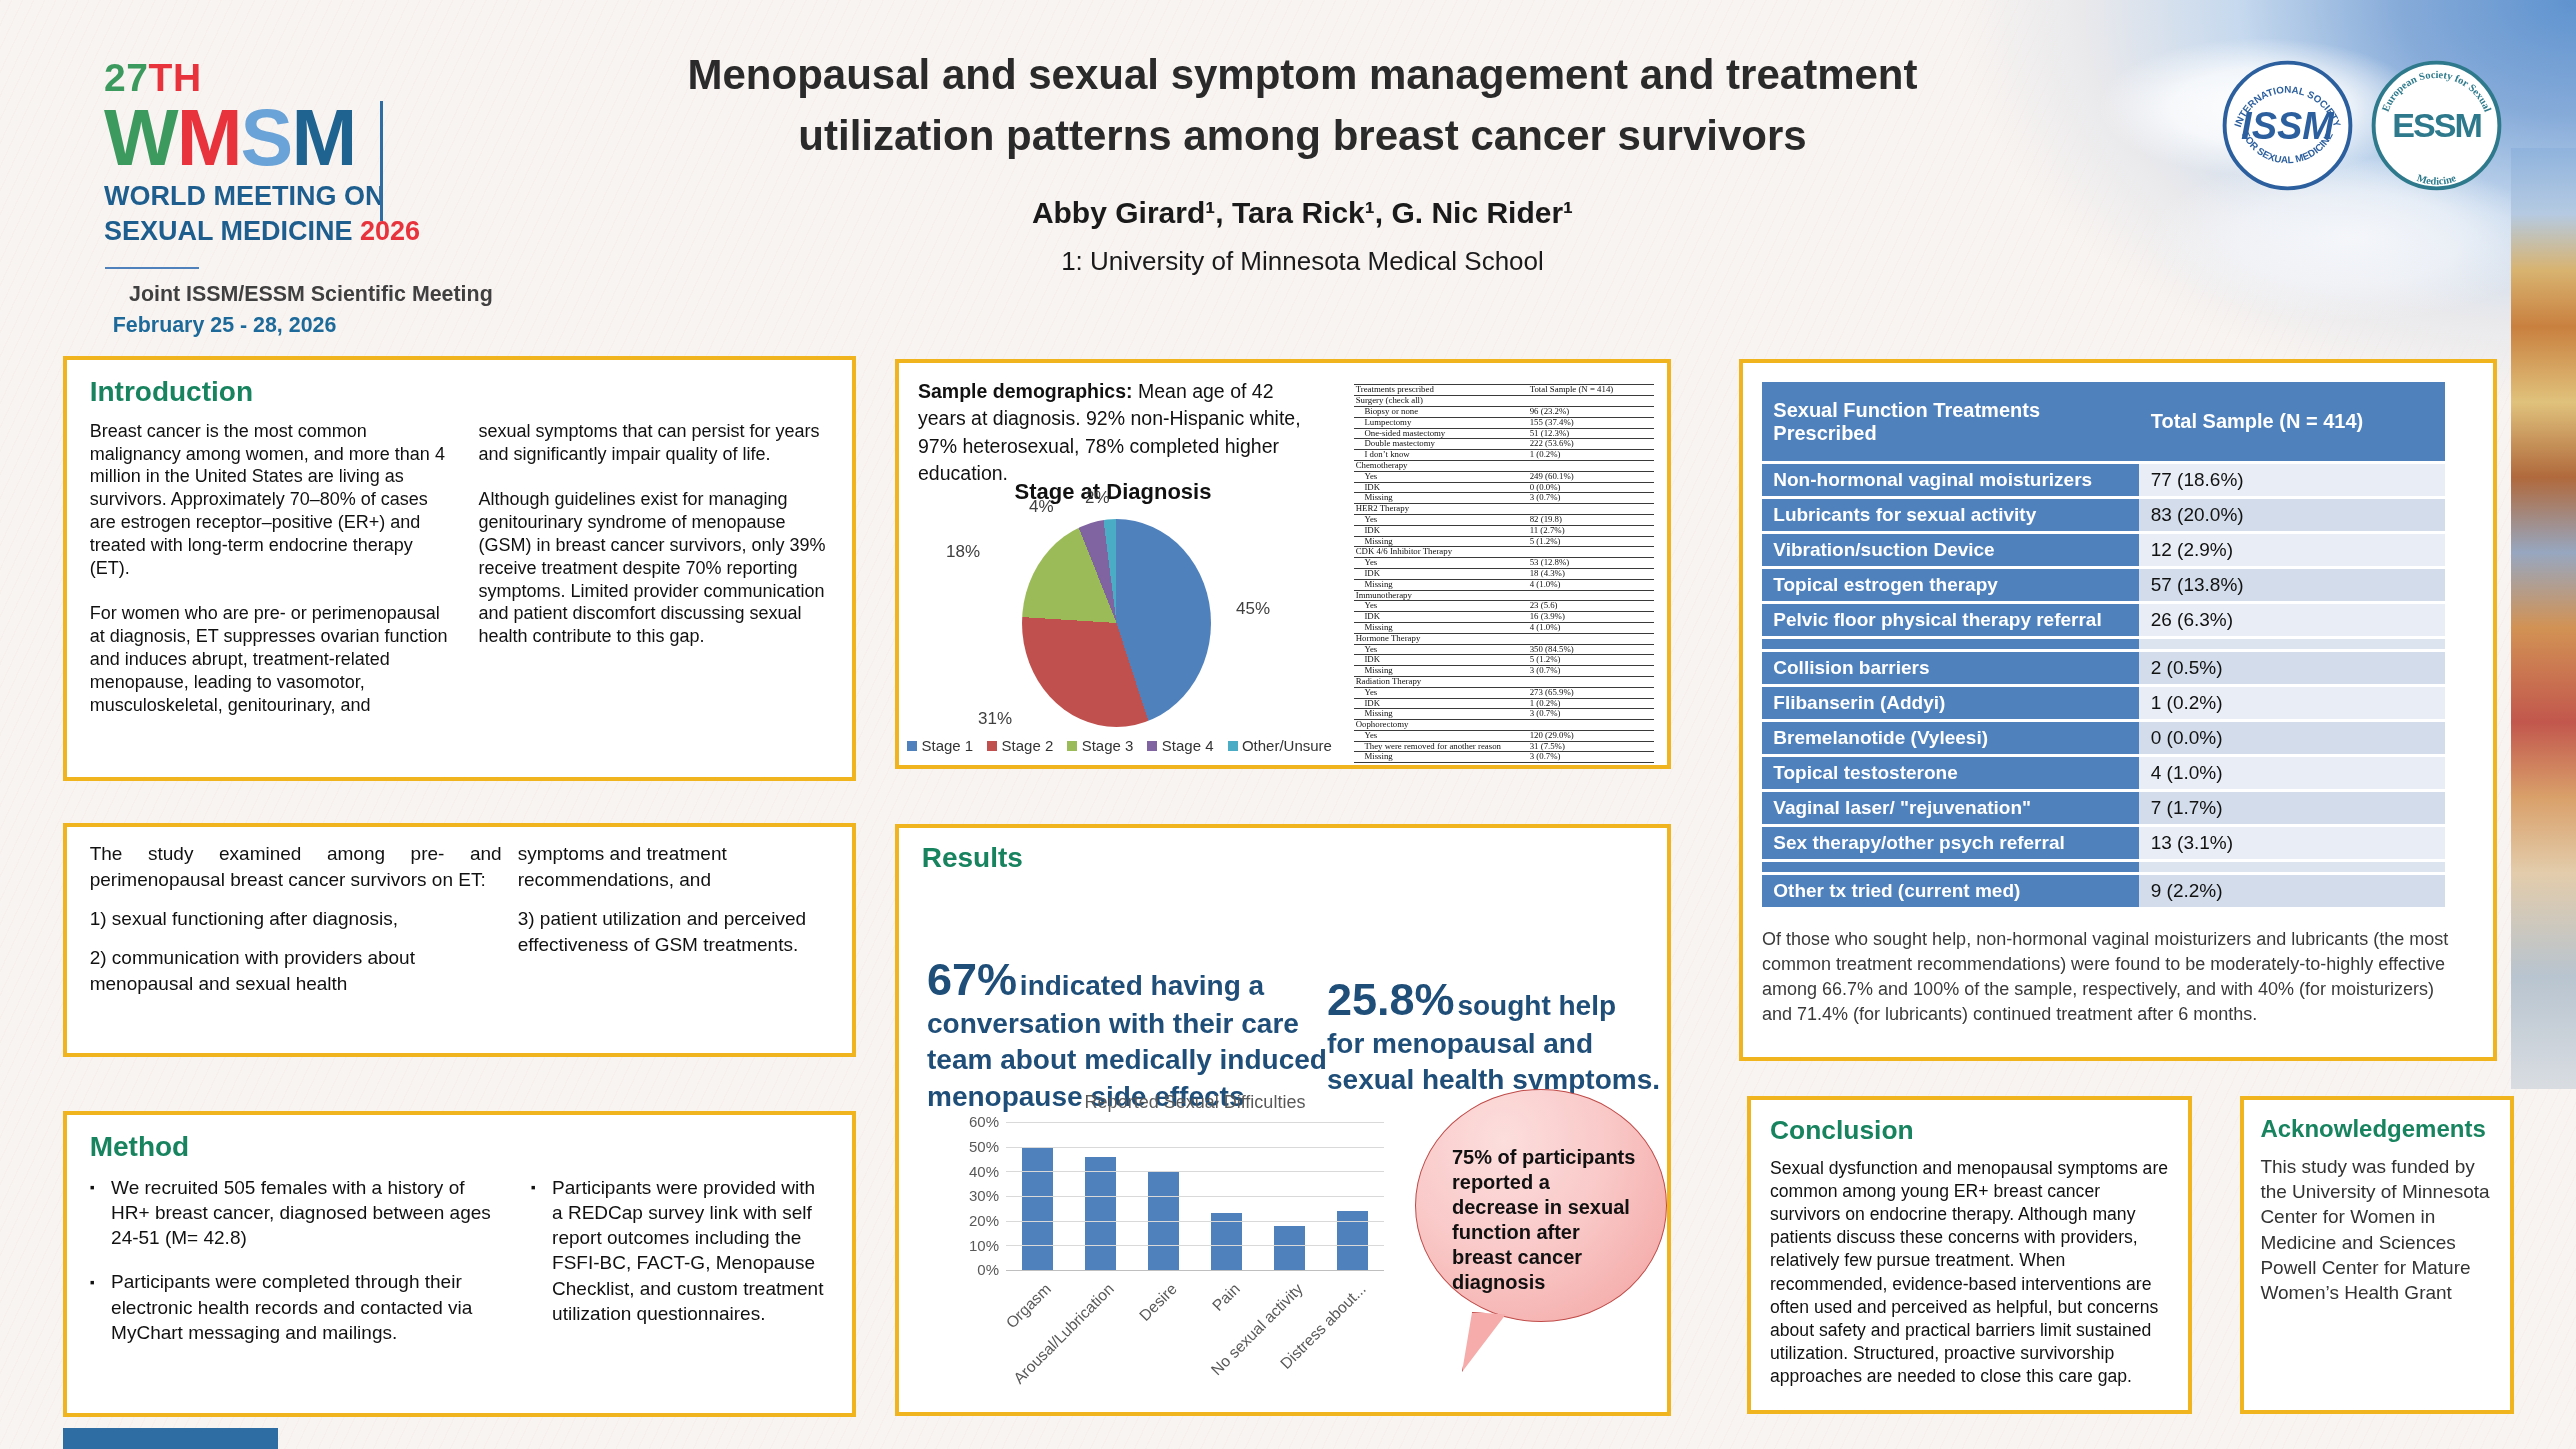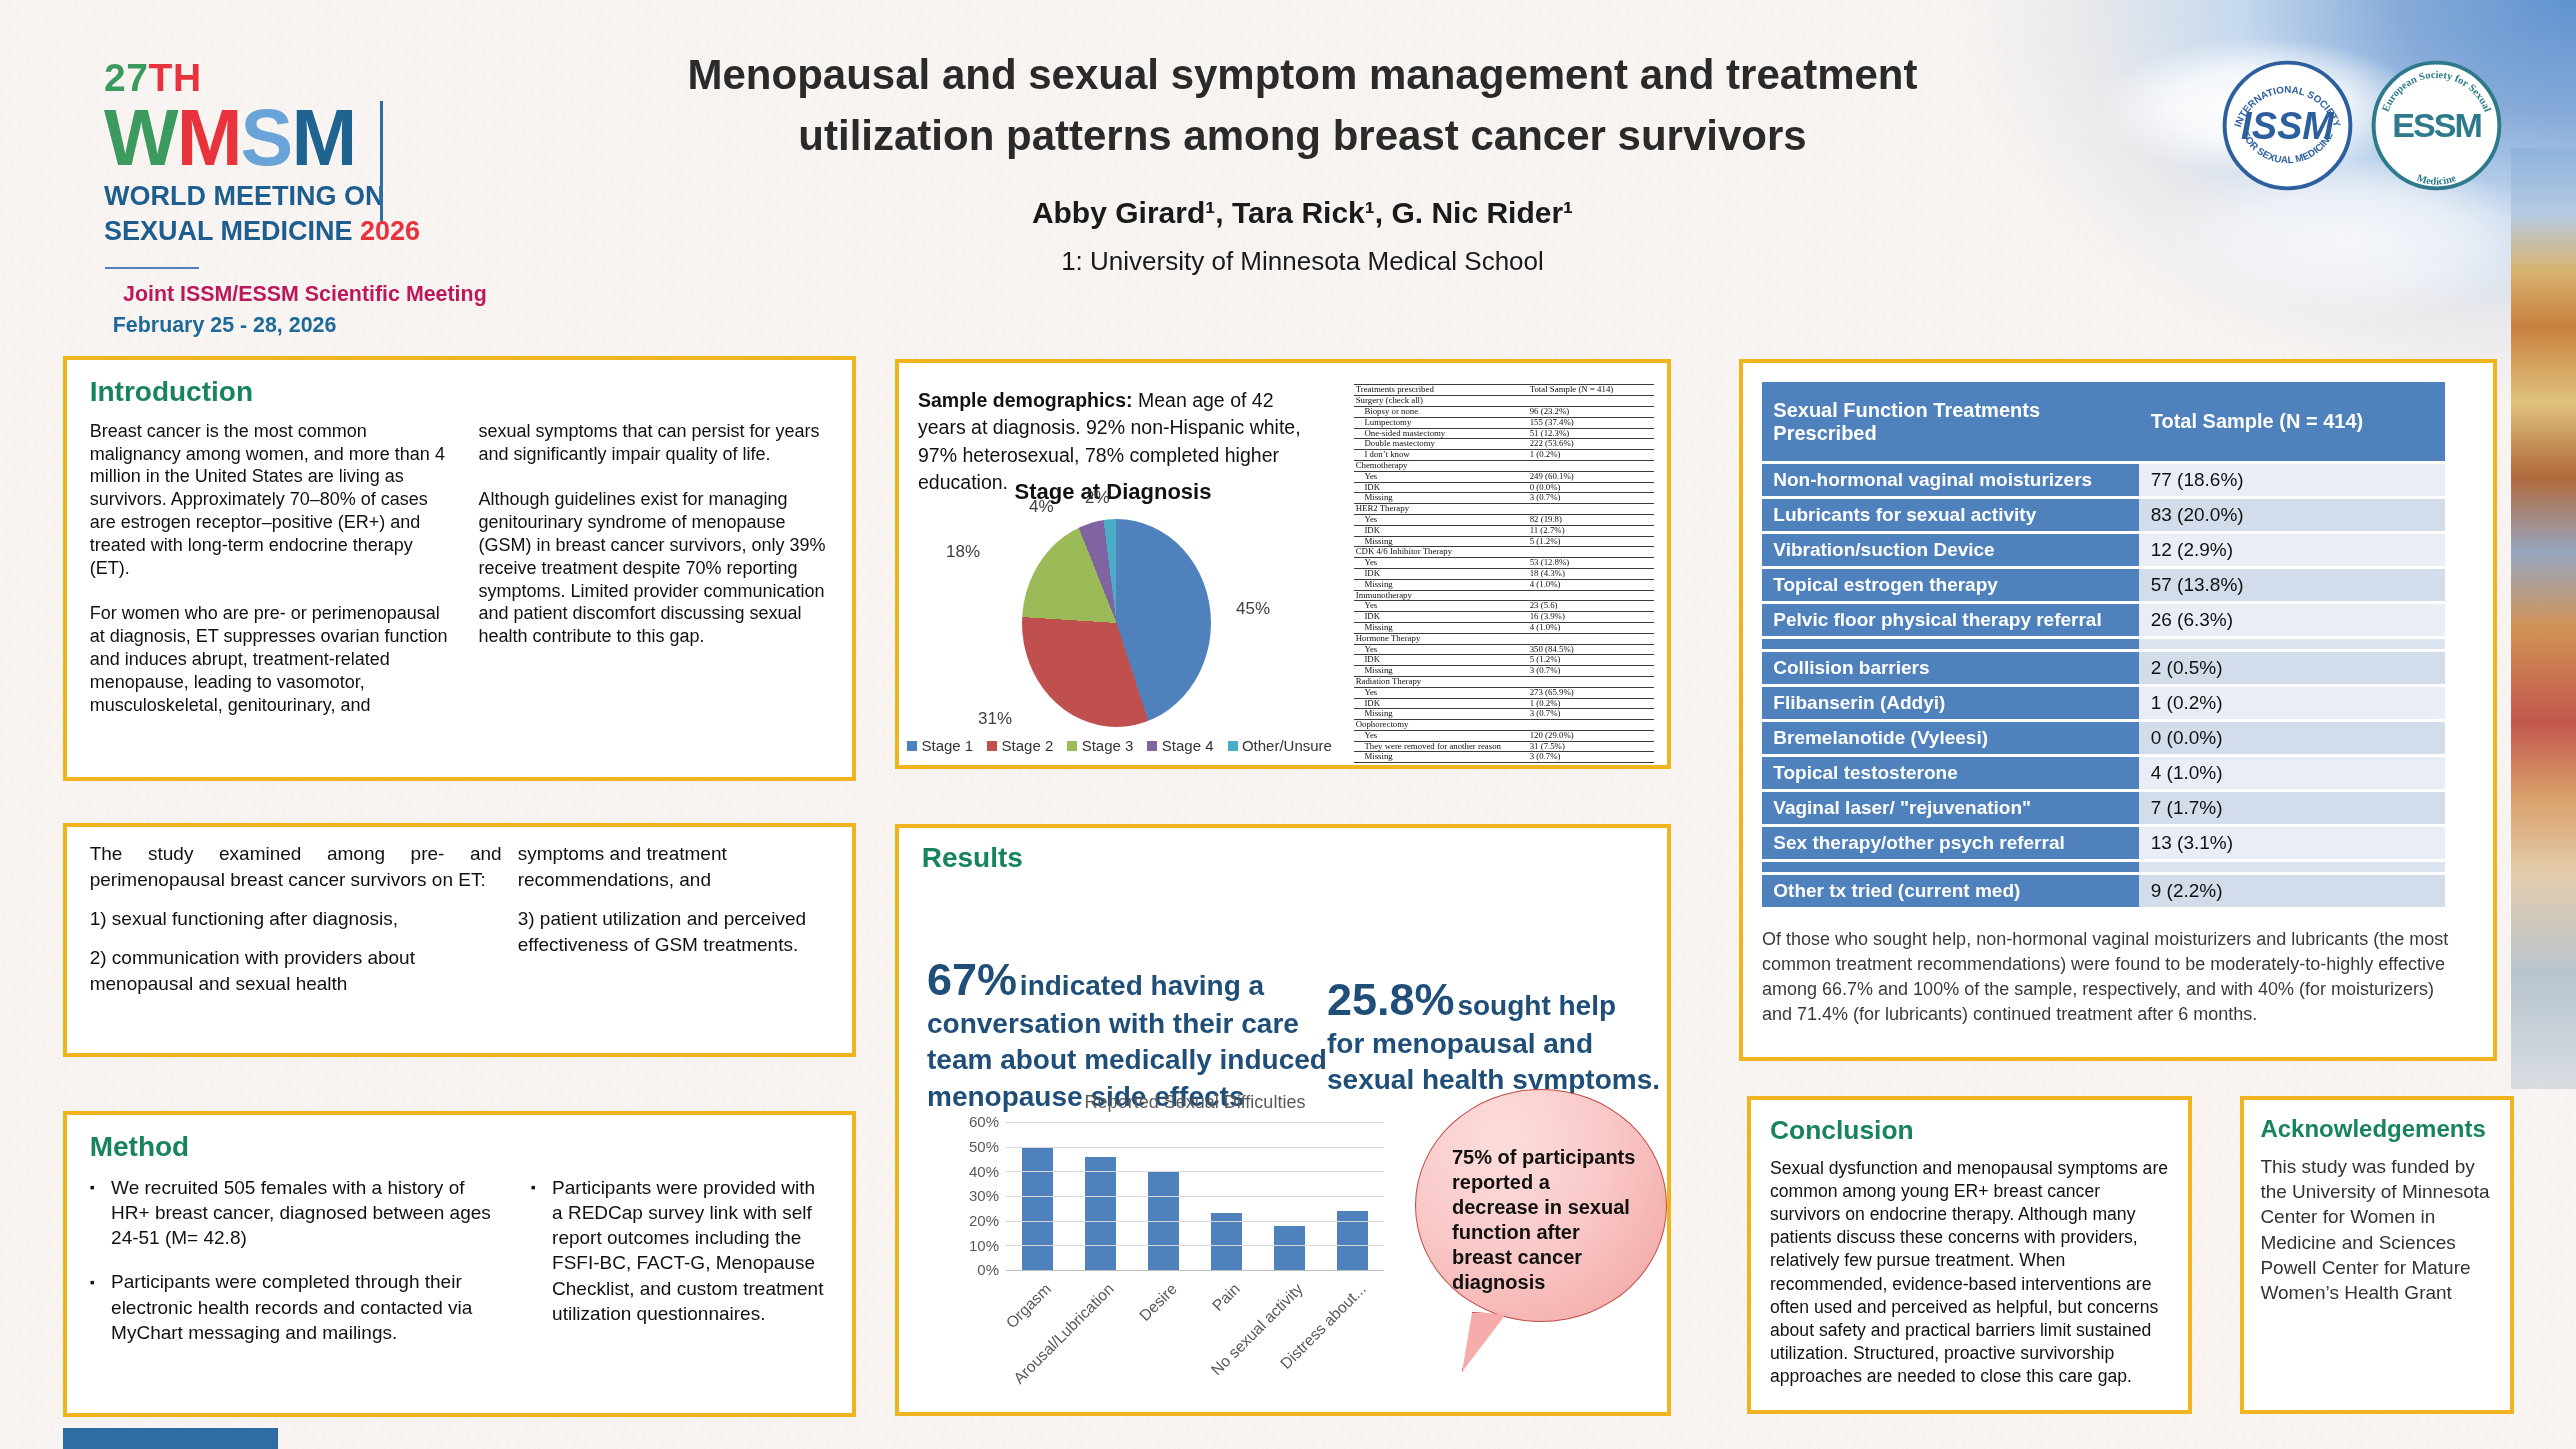--- a/index.html
+++ b/index.html
@@ -22,42 +22,42 @@
     background:radial-gradient(closest-side,#ffffff 0%,rgba(255,255,255,0.75) 55%,rgba(255,255,255,0) 100%);}
   .clouds::after{content:"";position:absolute;right:25px;top:157px;width:403px;height:164px;border-radius:50%;
     background:radial-gradient(closest-side,#f4f6fa 0%,rgba(244,246,250,0.7) 55%,rgba(244,246,250,0) 100%);}
   .conf-logo{position:absolute;left:104px;top:58px;line-height:1;}
   .l27{font-size:39px;font-weight:bold;letter-spacing:0.6px;}
   .l27 .n{color:#3d9a5f;} .l27 .th{color:#e8323c;}
   .wordmark{font-size:79px;font-weight:bold;letter-spacing:-1.9px;margin-top:1.3px;}
   .l-sub{font-size:27px;font-weight:bold;color:#1d5e8e;line-height:1.16;margin-top:3.8px;}
   .l-sub .yr{color:#e8323c;}
   .l-rule{width:94px;height:2.5px;background:#4f81bd;margin:19px 0 15px 1.3px;}
-  .l-meeting{font-size:21.4px;font-weight:bold;color:#be185d;margin-left:19px;}
+  .l-meeting{font-size:21.4px;font-weight:bold;color:#404040;margin-left:25px;}
   .l-dates{font-size:21.4px;font-weight:bold;color:#1d6a9a;margin:10px 0 0 8.8px;}
   .logo-divider{position:absolute;left:380px;top:101px;width:3.1px;height:120px;background:#2e6da4;}
   .title-wrap{position:absolute;left:585px;top:44px;width:1435px;text-align:center;color:#2a2a2a;}
   .title-line{font-size:42px;font-weight:bold;line-height:61px;}
   .authors{font-size:30px;font-weight:bold;margin-top:30px;color:#1a1a1a;}
   .affiliation{font-size:26px;margin-top:16.4px;color:#1a1a1a;}
   .society-logo{position:absolute;top:60px;width:131px;height:131px;}
   .society-logo.issm{left:2222px;}
   .society-logo.essm{left:2371px;}
   
   .photo-strip{
     position:absolute;left:2511px;top:148px;width:65px;height:941px;
     background:linear-gradient(180deg,#8fb3dd 0%,#b5cae2 7%,#d8b370 13%,#c9803f 19%,#e0c27c 27%,#b0693c 35%,#97a7c0 43%,#d29254 51%,#c2574d 61%,#d9a06a 69%,#e3ccab 77%,#b8c4cf 88%,#d9dde2 100%);
   }
   .footer-bar{position:absolute;left:63px;top:1428px;width:215px;height:21px;background:#2e6da4;}
   
   .panel{position:absolute;background:#fff;border:4.4px solid #f0b41e;box-sizing:border-box;}
   .panel-intro{left:63px;top:356px;width:793px;height:425px;padding:16.4px 22.7px;}
   .panel-aim{left:63px;top:823px;width:793px;height:234px;padding:14px 22.7px;}
   .panel-method{left:63px;top:1111px;width:793px;height:306px;padding:16.4px 22.7px;}
-  .panel-demo{left:895px;top:359px;width:776px;height:410px;padding:24px 19px;}
+  .panel-demo{left:895px;top:359px;width:776px;height:410px;padding:15px 19px;}
   .panel-results{left:895px;top:824px;width:776px;height:592px;}
   .panel-tx{left:1739px;top:359px;width:758px;height:702px;padding:16.4px 19px;}
   .panel-conclusion{left:1747px;top:1096px;width:445px;height:318px;padding:15px 19px;}
   .panel-ack{left:2240px;top:1096px;width:274px;height:318px;padding:15px 16.4px;}
   .sec-h{color:#17835f;font-weight:bold;font-size:28px;margin:0 0 11.3px 0;}
   .cols{display:flex;}
   .body-txt{color:#111;}
   .panel-intro .body-txt{font-size:18px;line-height:1.27;}
   .panel-intro .col1{width:368px;margin-right:29px;}
   .panel-intro .col2{width:359px;}

